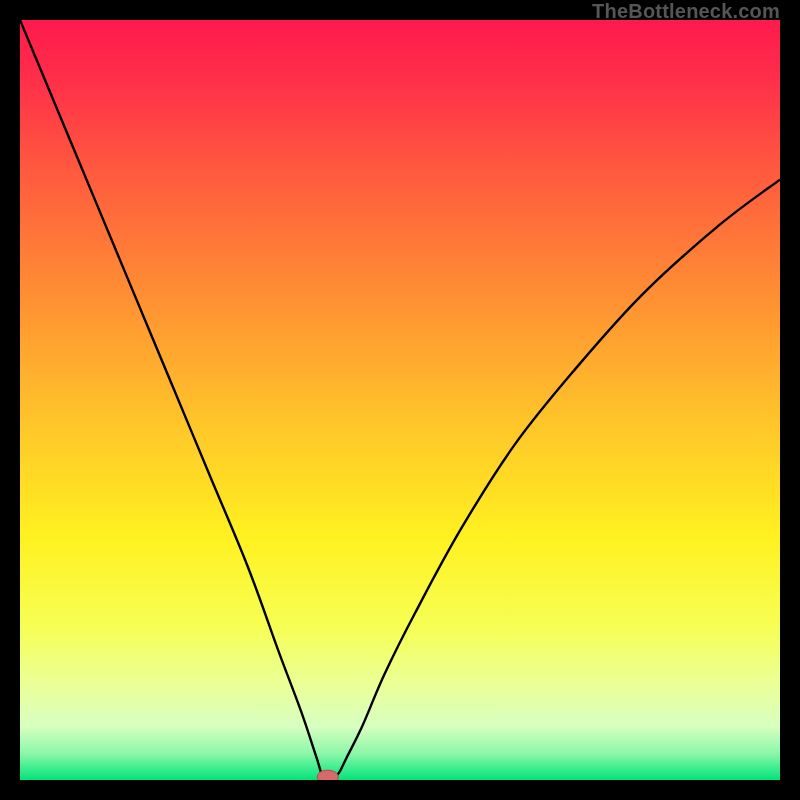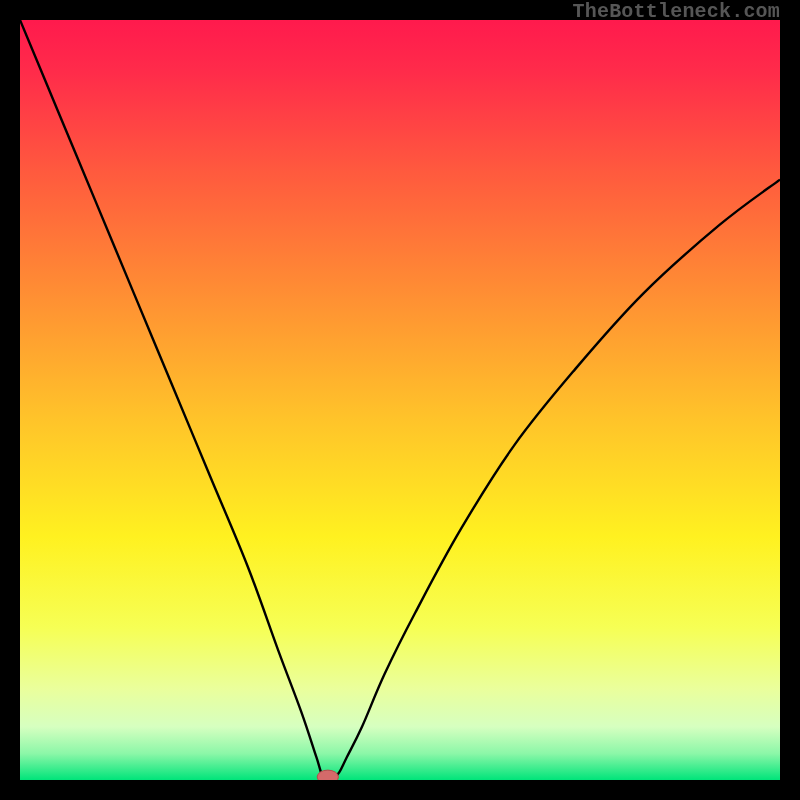--- a/index.html
+++ b/index.html
@@ -22,21 +22,21 @@
     position: absolute;
     left: 0;
     top: 0;
     width: 760px;
     height: 760px;
   }
   .watermark {
     position: absolute;
     top: 0;
     right: 20px;
-    font-family: Liberation Mono, monospace;
+    font-family: Liberation Sans, sans-serif;
     font-size: 20px;
     font-weight: 600;
     color: #565656;
     letter-spacing: 0.2px;
   }
 </style>
 </head>
 <body>
 
 <div class="frame">

